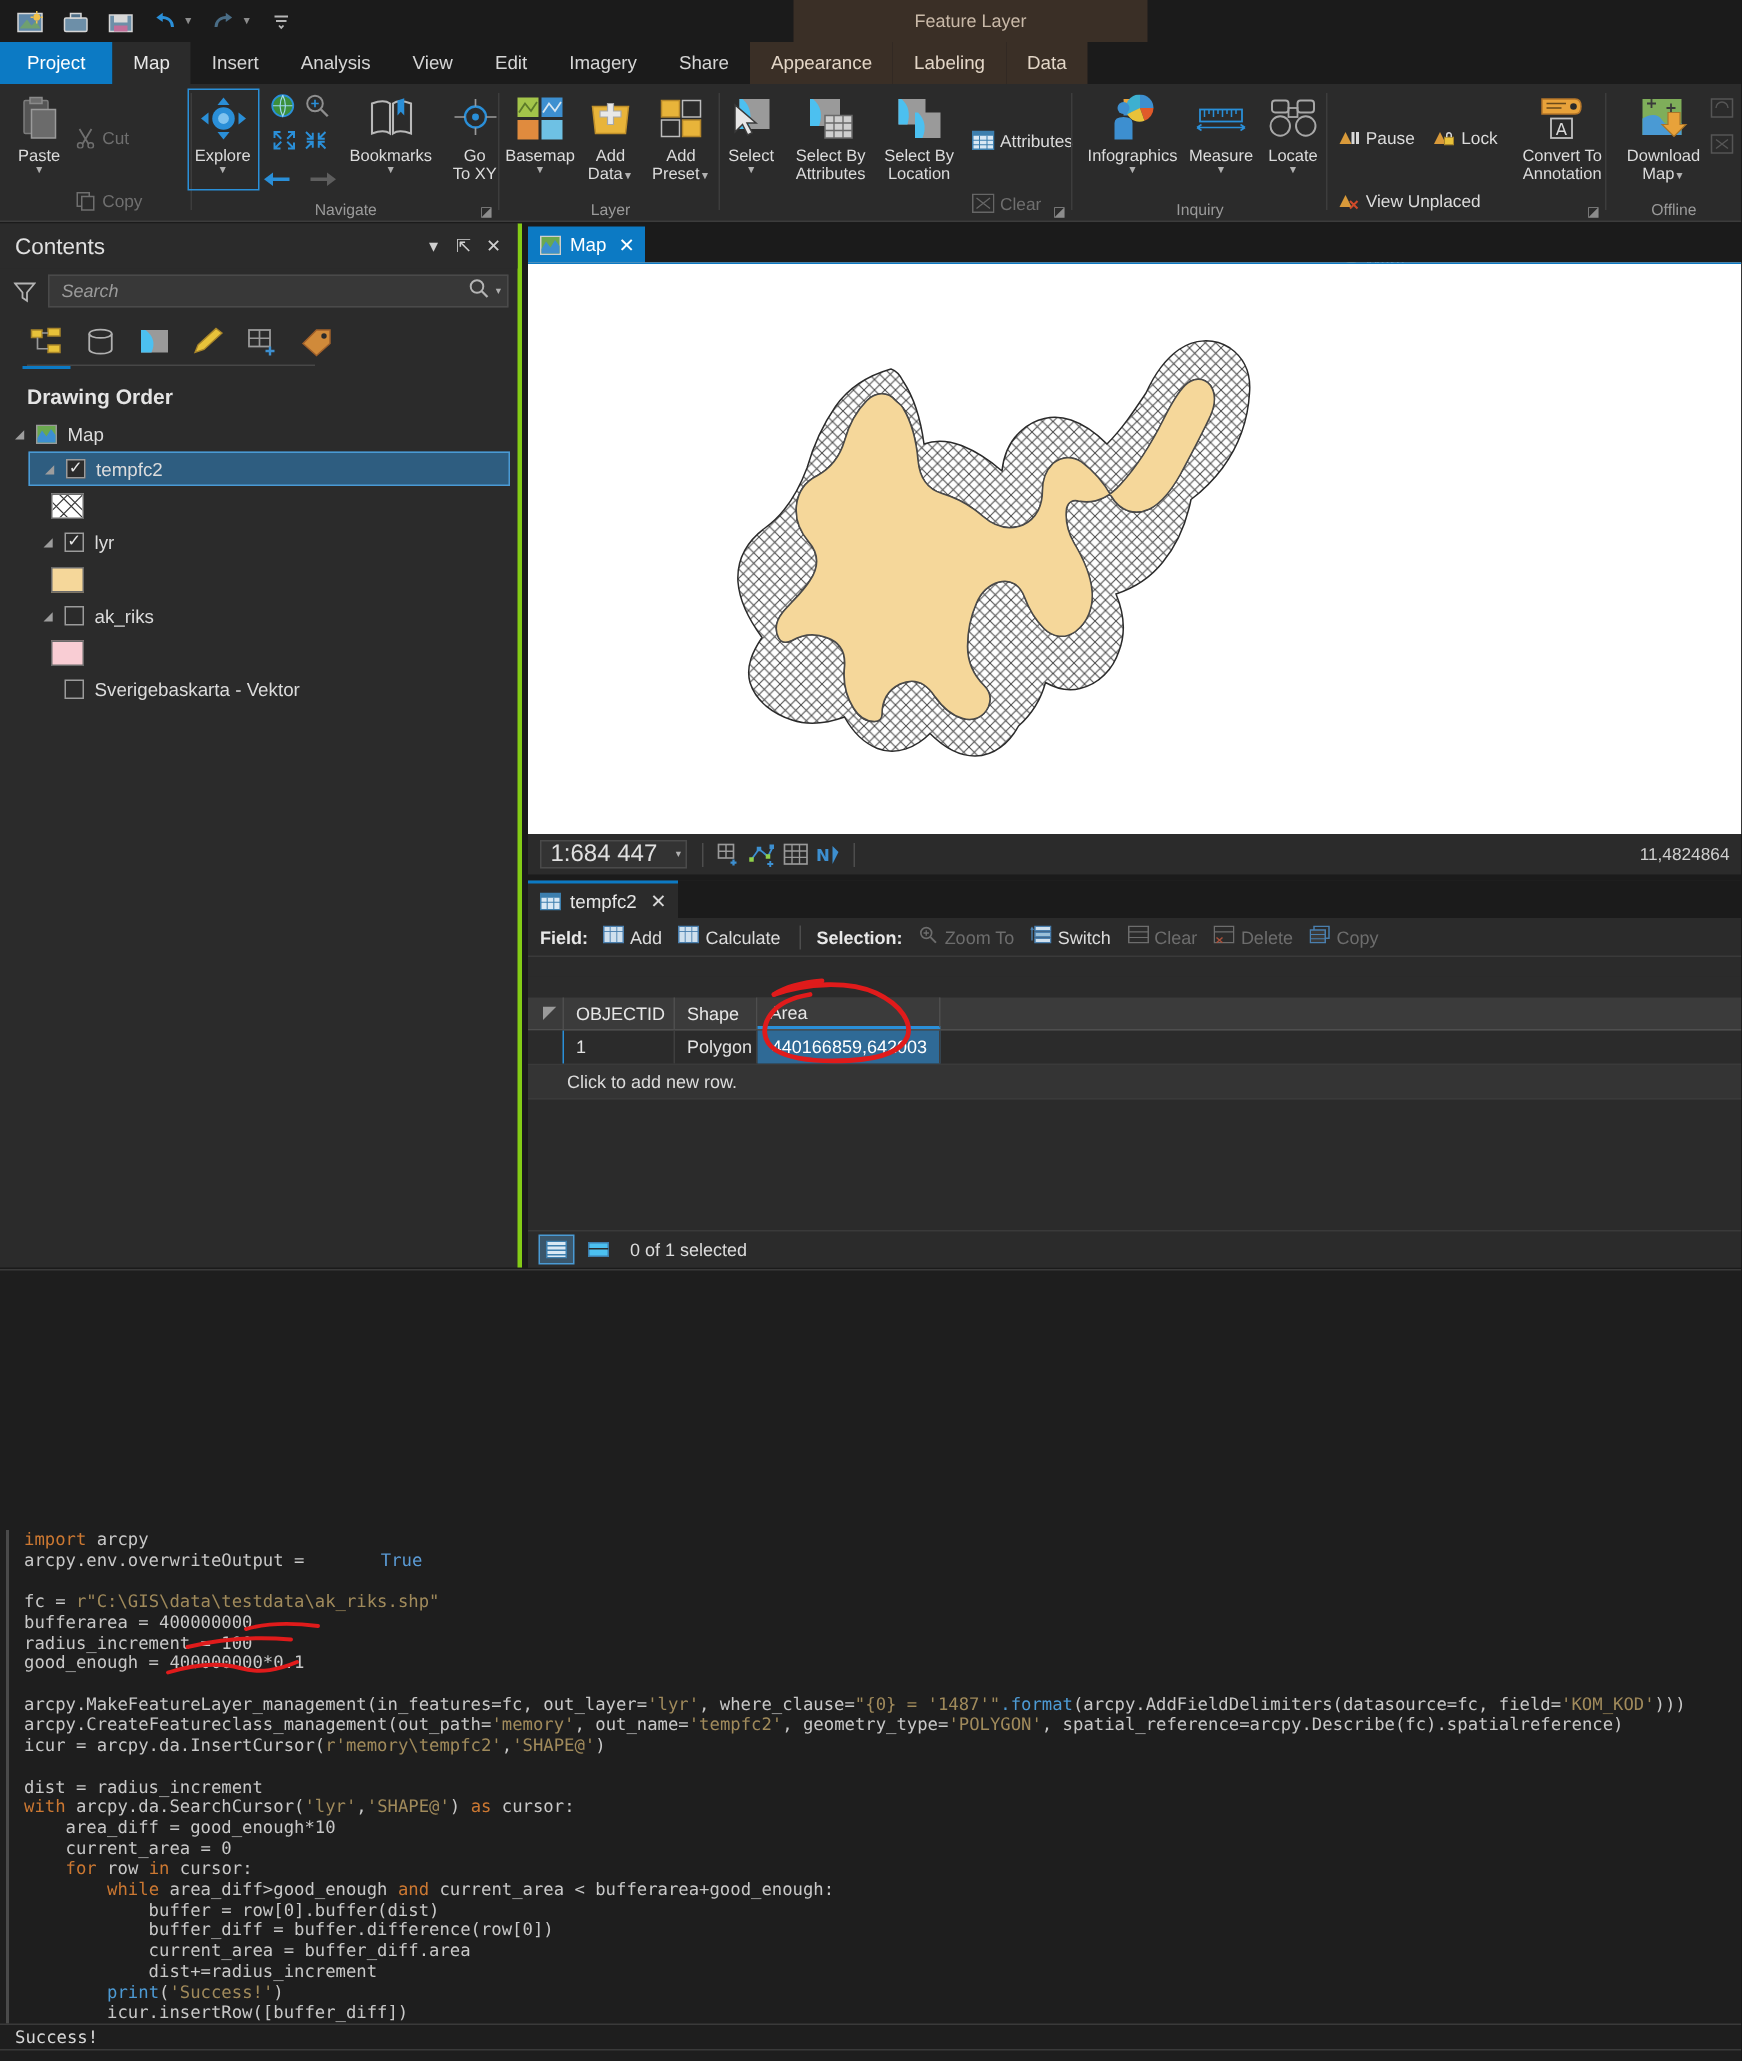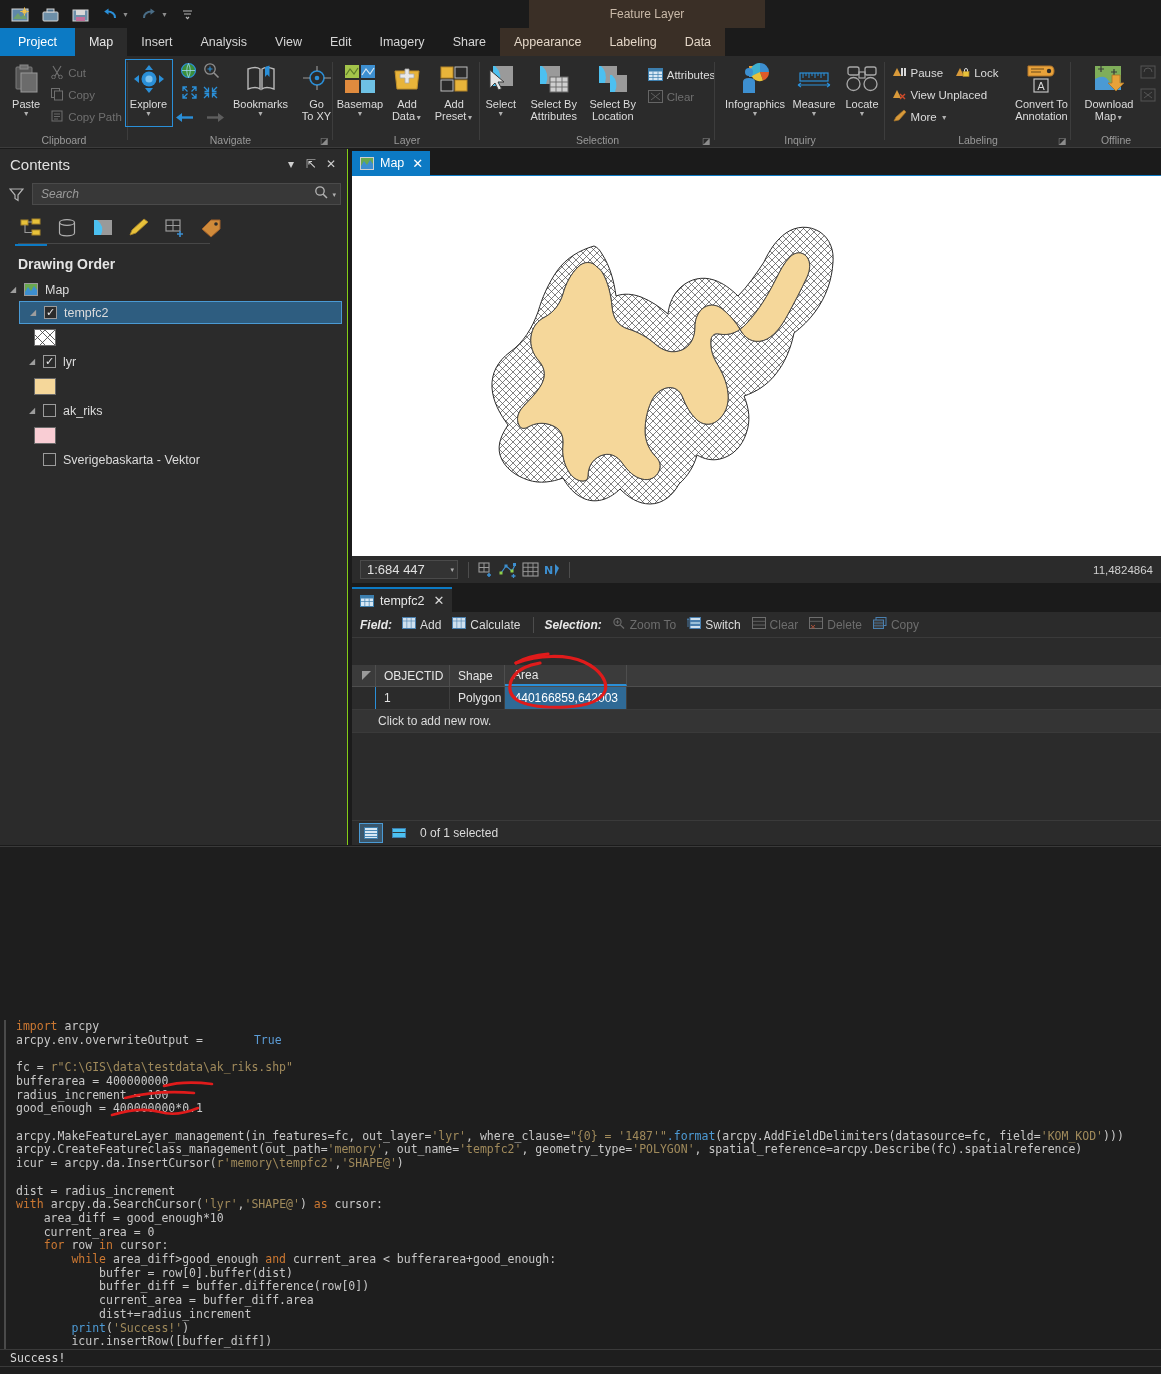--- a/index.html
+++ b/index.html
@@ -69,32 +69,32 @@
   }
   .bigbtn {
     width: 62px; display: flex; flex-direction: column; align-items: center;
     padding-top: 2px; cursor: default;
   }
   .bigbtn .ico { height: 34px; display: flex; align-items: center; justify-content: center; }
   .bigbtn .lbl { font-size: 11px; color: #dcdcdc; text-align: center; line-height: 12px; margin-top: 2px; }
   .caret-s { font-size: 7px; color: #b0b0b0; line-height: 7px; }
   .smallrow {
     display: flex; align-items: center; gap: 4px; height: 22px;
-    font-size: 11.5px; color: #dcdcdc; cursor: default; padding: 0 2px;
+    font-size: 11.5px; color: #dcdcdc; cursor: default; padding: 0 2px; margin-top: 20px;
   }
   .smallrow.dis { color: #6f6f6f; }
   .dlg-launch {
     position: absolute; bottom: 2px; right: 3px; width: 10px; height: 10px;
     color: #8c8c8c; font-size: 9px;
   }
 
   
   .contents {
     position: absolute; left: 0; top: 149px; width: 348px; height: 696px;
-    background: #2b2b2b; border-right: 1px solid #84cc16;
+    background: #2b2b2b; border-right: 3px solid #84cc16;
   }
   .pane-hdr {
     height: 30px; display: flex; align-items: center; padding: 0 6px 0 10px;
     background: #2b2b2b;
   }
   .pane-hdr .t { font-size: 15px; color: #e0e0e0; flex: 1; }
   .pane-hdr .hbtn { width: 20px; text-align: center; color: #cfcfcf; font-size: 12px; cursor: default; }
   .searchrow { display: flex; align-items: center; padding: 2px 6px 0 6px; height: 28px; gap: 6px; }
   .filter-ico { width: 20px; display:flex; align-items:center; justify-content:center; }
   .searchbox {
@@ -138,38 +138,38 @@
   .map-tab .x { font-size: 13px; color: #fff; margin-left: 2px; }
   .map-canvas { position: absolute; left: 0; top: 26px; width: 809px; height: 381px; background: #fff; border-top: 1px solid #0c7ac4; }
   .map-status {
     position: absolute; left: 0; top: 407px; width: 809px; height: 27px;
     background: #2b2b2b; display: flex; align-items: center; padding: 0 8px;
   }
   .scalebox {
     width: 98px; height: 19px; background: #333; border: 1px solid #4a4a4a;
     display: flex; align-items: center; padding: 0 3px 0 6px; margin-right: 4px;
   }
-  .scalebox .v { flex: 1; font-size: 13px; color: #e0e0e0; }
+  .scalebox .v { flex: 1; font-size: 16px; color: #e0e0e0; }
   .msep { width: 1px; height: 16px; background: #4d4d4d; margin: 0 6px; }
   .mtool { width: 22px; height: 20px; display:flex; align-items:center; justify-content:center; }
   .coord { margin-left: auto; font-size: 11.5px; color: #cfcfcf; white-space: nowrap; }
 
   
   .atttable { position: absolute; left: 352px; top: 587px; width: 809px; height: 258px; background: #2b2b2b; }
   .att-tabbar { height: 25px; background: #1b1b1b; display: flex; align-items: flex-end; }
   .att-tab {
     display: flex; align-items: center; gap: 6px; height: 25px; padding: 0 8px;
     background: #2b2b2b; color: #e6e6e6; font-size: 12.5px; border-top: 2px solid #0c7ac4;
   }
   .att-tab .x { font-size: 13px; color: #d8d8d8; margin-left: 3px; }
   .att-toolbar {
     height: 26px; display: flex; align-items: center; gap: 5px; padding: 0 8px;
     font-size: 12px; border-bottom: 1px solid #3a3a3a;
   }
-  .att-toolbar .lab { color: #e8e8e8; font-weight: 700; margin-right: 2px; font-style: italic; }
+  .att-toolbar .lab { color: #e8e8e8; font-weight: 700; margin-right: 2px; }
   .tbtn { display: flex; align-items: center; gap: 4px; color: #dcdcdc; padding: 0 3px; cursor: default; }
   .tbtn.dis { color: #6d6d6d; }
   .tsep { width: 1px; height: 16px; background: #4d4d4d; margin: 0 5px; }
 
   .grid { position: absolute; left: 0; top: 64px; width: 809px; height: 169px; background: #2b2b2b; }
   .ghead { display: flex; height: 22px; background: #3b3b3b; border-bottom: 1px solid #4e4e4e; margin-top: 14px; }
   .gh {
     display: flex; align-items: center; padding: 0 8px; font-size: 12px; color: #e6e6e6;
     border-right: 1px solid #4e4e4e;
   }

